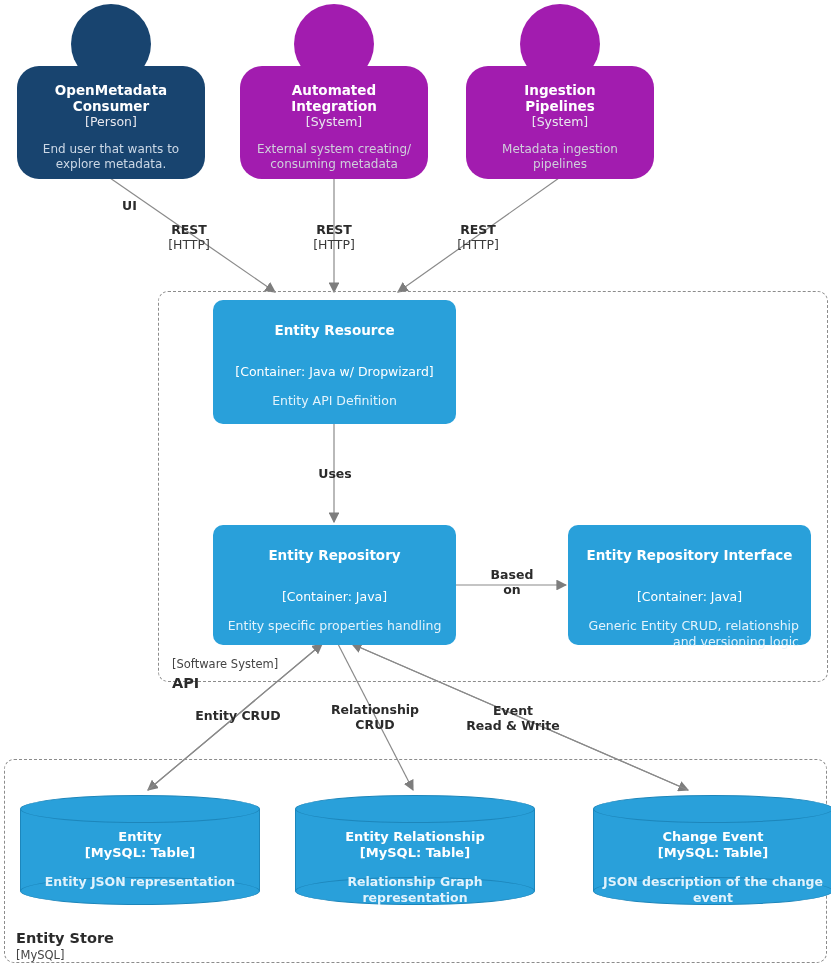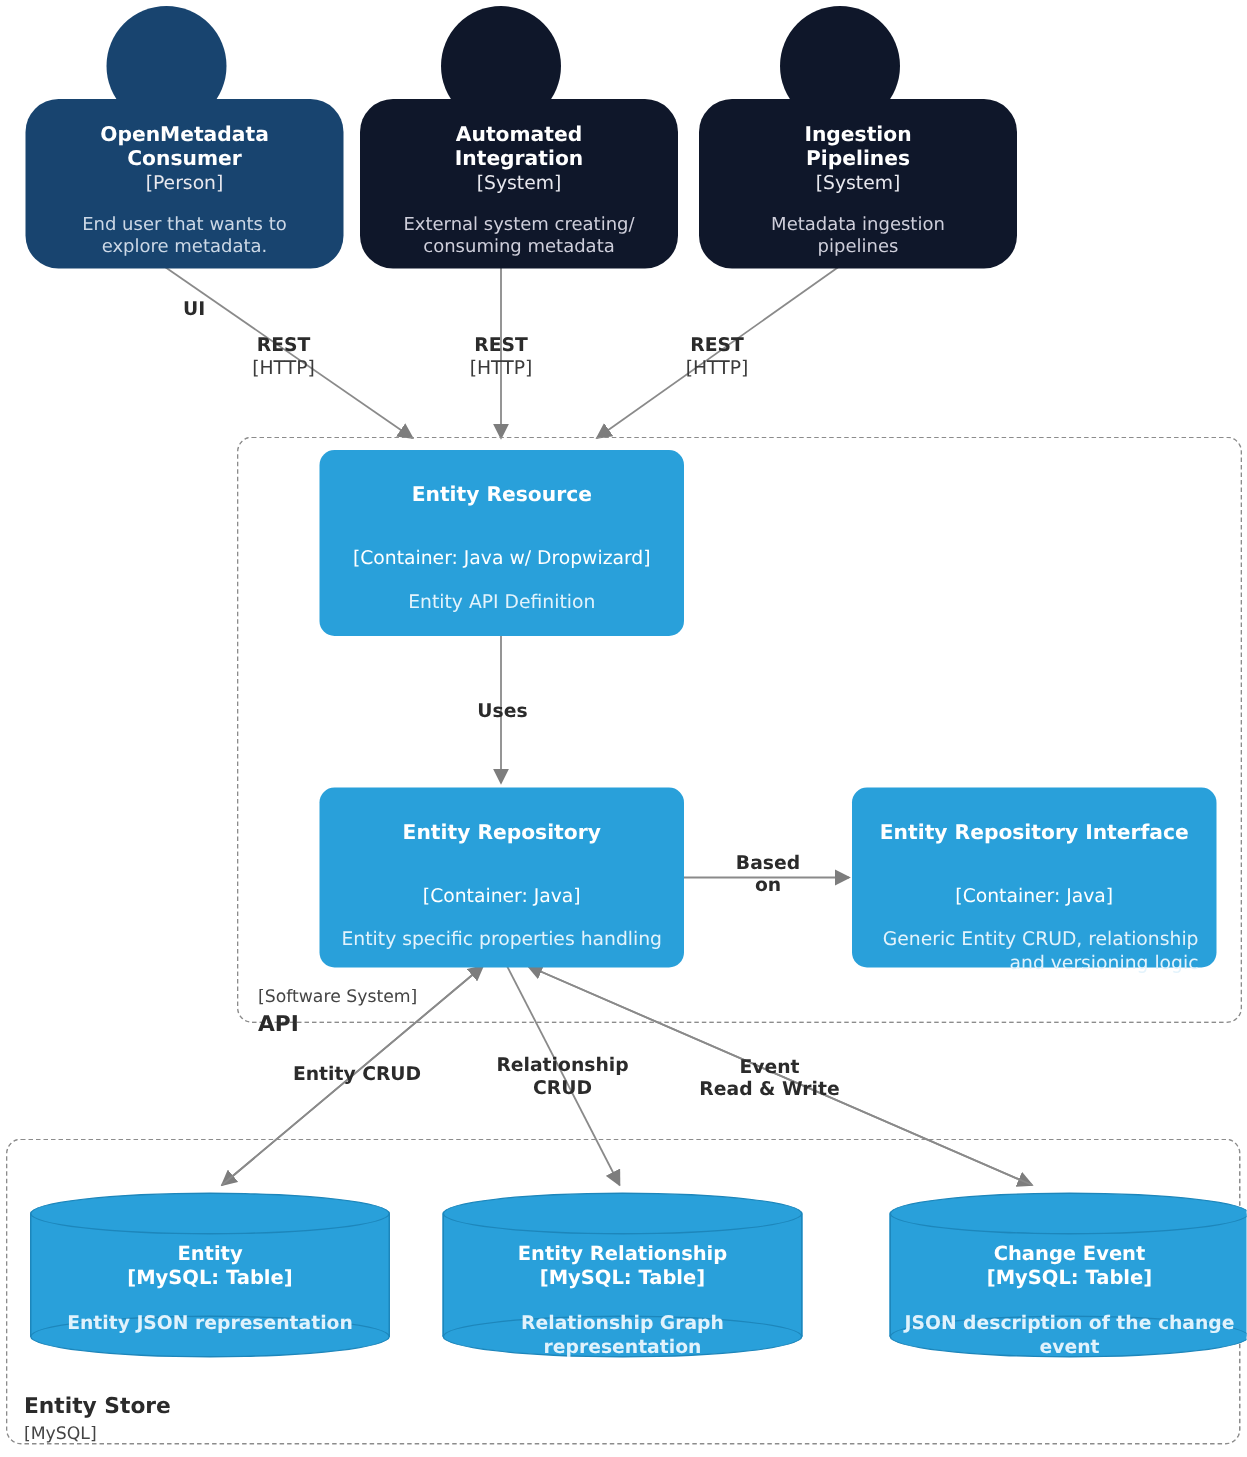--- a/index.html
+++ b/index.html
@@ -38,32 +38,32 @@
     top: 0;
     width: 80px;
     height: 80px;
     margin-left: -40px;
     border-radius: 50%;
   }
   .actor .body {
     position: absolute;
     left: 0;
     top: 62px;
-    width: 212px;
+    width: 188px;
     height: 113px;
     border-radius: 22px;
     box-sizing: border-box;
     display: flex;
     flex-direction: column;
     align-items: center;
     justify-content: flex-start;
     padding-top: 16px;
   }
   .actor.person .head, .actor.person .body { background: #18446f; }
-  .actor.system .head, .actor.system .body { background: #0f172a; }
+  .actor.system .head, .actor.system .body { background: #a21caf; }
 
   .a-name {
     color: #ffffff;
     font-weight: bold;
     font-size: 13.5px;
     line-height: 16px;
     text-align: center;
     max-width: 170px;
   }
   .a-tech {

